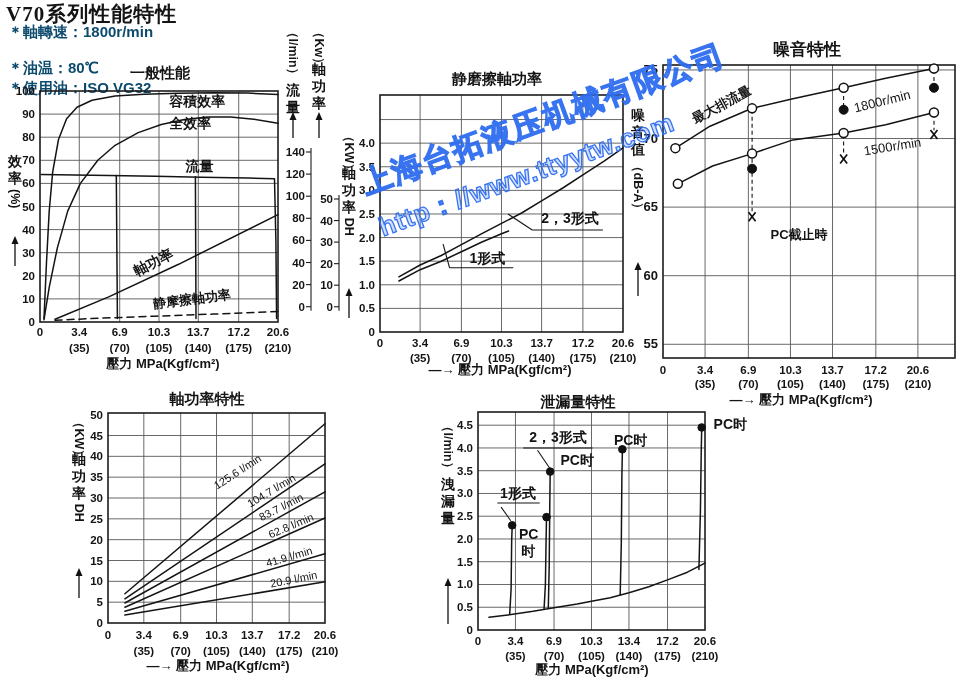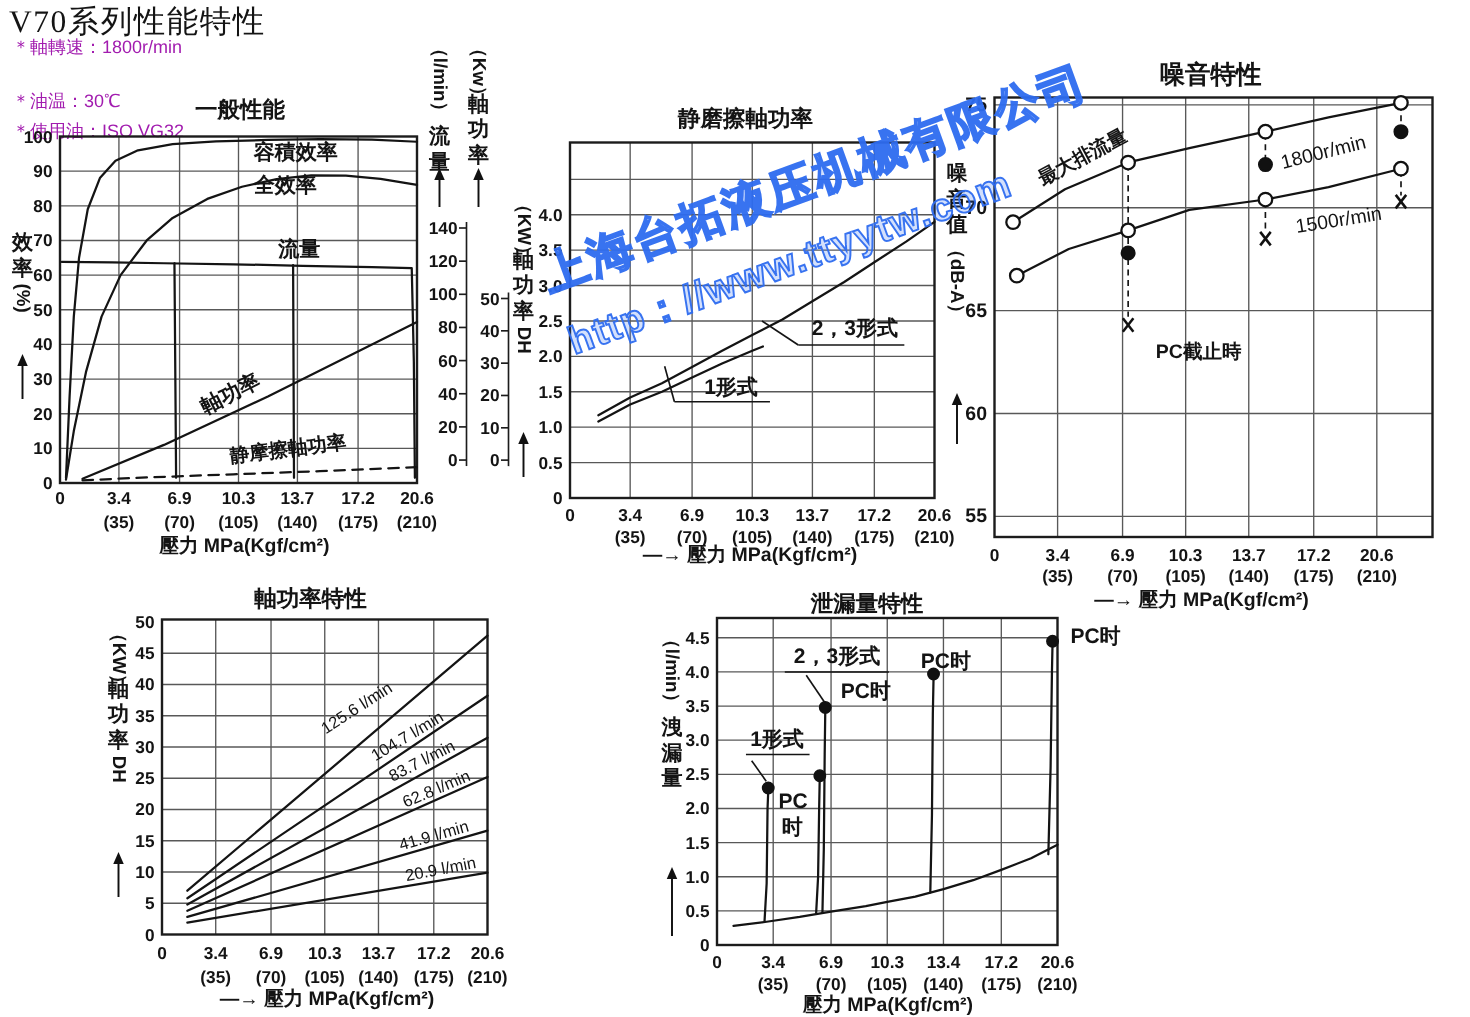--- a/index.html
+++ b/index.html
@@ -1,20 +1,20 @@
 <!DOCTYPE html>
 <html><head>
 <meta charset="utf-8">
 <style>
   html,body{margin:0;padding:0;}
   body{width:980px;height:678px;background:#ffffff;position:relative;overflow:hidden;
        font-family:"Liberation Sans",sans-serif;}
   .doc-title{position:absolute;left:6px;top:0;font-family:"Liberation Serif",serif;
-             font-size:21px;font-weight:400;color:#141414;letter-spacing:1px;}
-  .spec{position:absolute;left:8px;font-size:12px;font-weight:400;color:#a21caf;white-space:nowrap;}
+             font-size:21px;font-weight:700;color:#141414;letter-spacing:1px;}
+  .spec{position:absolute;left:8px;font-size:15px;font-weight:700;color:#0c4a6e;white-space:nowrap;}
   #spec-0{top:23px;} #spec-1{top:41px;margin-top:38px;} #spec-2{top:59px;}
   #charts{position:absolute;left:0;top:0;z-index:1;}
   .wm{position:absolute;font-weight:700;white-space:nowrap;z-index:5;
       transform-origin:left top;letter-spacing:2px;opacity:.95;}
   #wm1{left:356px;top:166px;font-size:30px;transform:rotate(-20deg);}
   #wm2{left:374px;top:212px;font-size:26px;transform:rotate(-20deg);letter-spacing:1px;}
   
   .grid{stroke:#585858;stroke-width:.9;fill:none;}
   .frame{stroke:#1c1c1c;stroke-width:1.6;fill:none;}
   .frame2{stroke:#1c1c1c;stroke-width:1.1;fill:none;}
@@ -37,21 +37,21 @@
   .aln{stroke:#111;stroke-width:1.3;}
   .ah{fill:#111;}
 </style>
 </head>
 <body>
 
 <div>
   <div class="doc-title">V70系列性能特性</div>
   <div class="spec" id="spec-0">＊軸轉速：1800r/min</div>
   <div class="spec" id="spec-1">＊使用油：ISO VG32</div>
-  <div class="spec" id="spec-2">＊油温：30℃</div>
+  <div class="spec" id="spec-2">＊油温：80℃</div>
 
   <svg id="charts" width="980" height="678" viewBox="0 0 980 678">
       <g>
         <line x1="79.28155339805825" y1="91" x2="79.28155339805825" y2="322" class="grid"></line>
         <line x1="119.71844660194175" y1="91" x2="119.71844660194175" y2="322" class="grid"></line>
         <line x1="159" y1="91" x2="159" y2="322" class="grid"></line>
         <line x1="198.28155339805824" y1="91" x2="198.28155339805824" y2="322" class="grid"></line>
         <line x1="238.71844660194174" y1="91" x2="238.71844660194174" y2="322" class="grid"></line>
         <line x1="40" y1="298.9" x2="278" y2="298.9" class="grid"></line>
         <line x1="40" y1="275.8" x2="278" y2="275.8" class="grid"></line>

